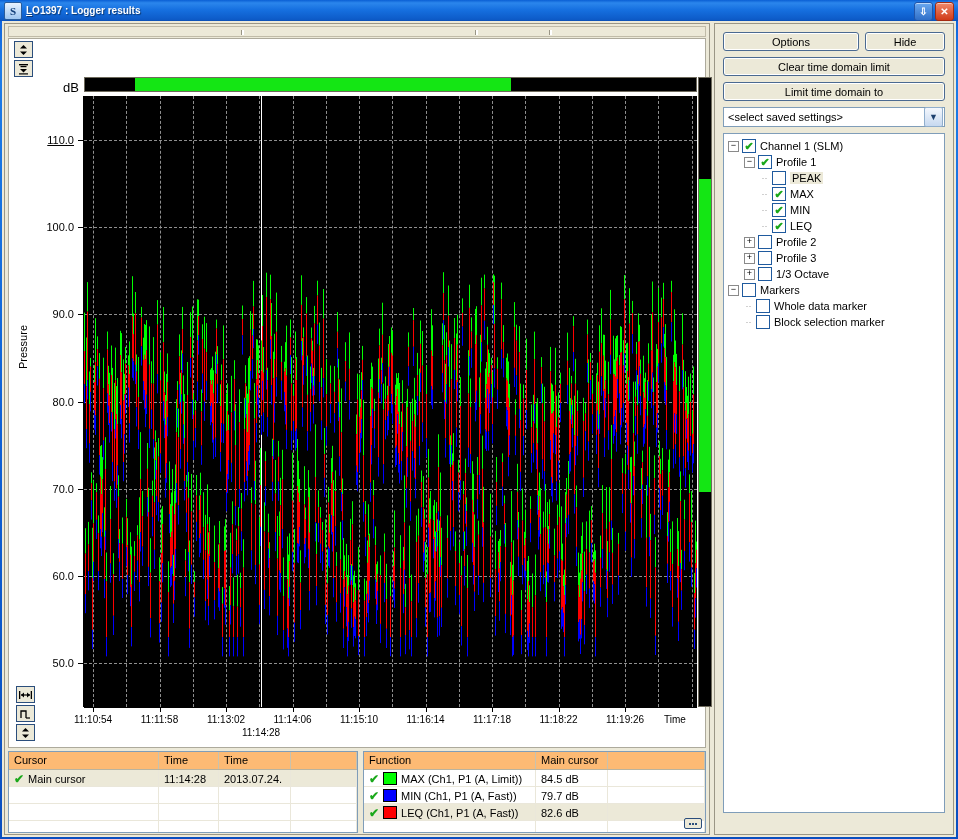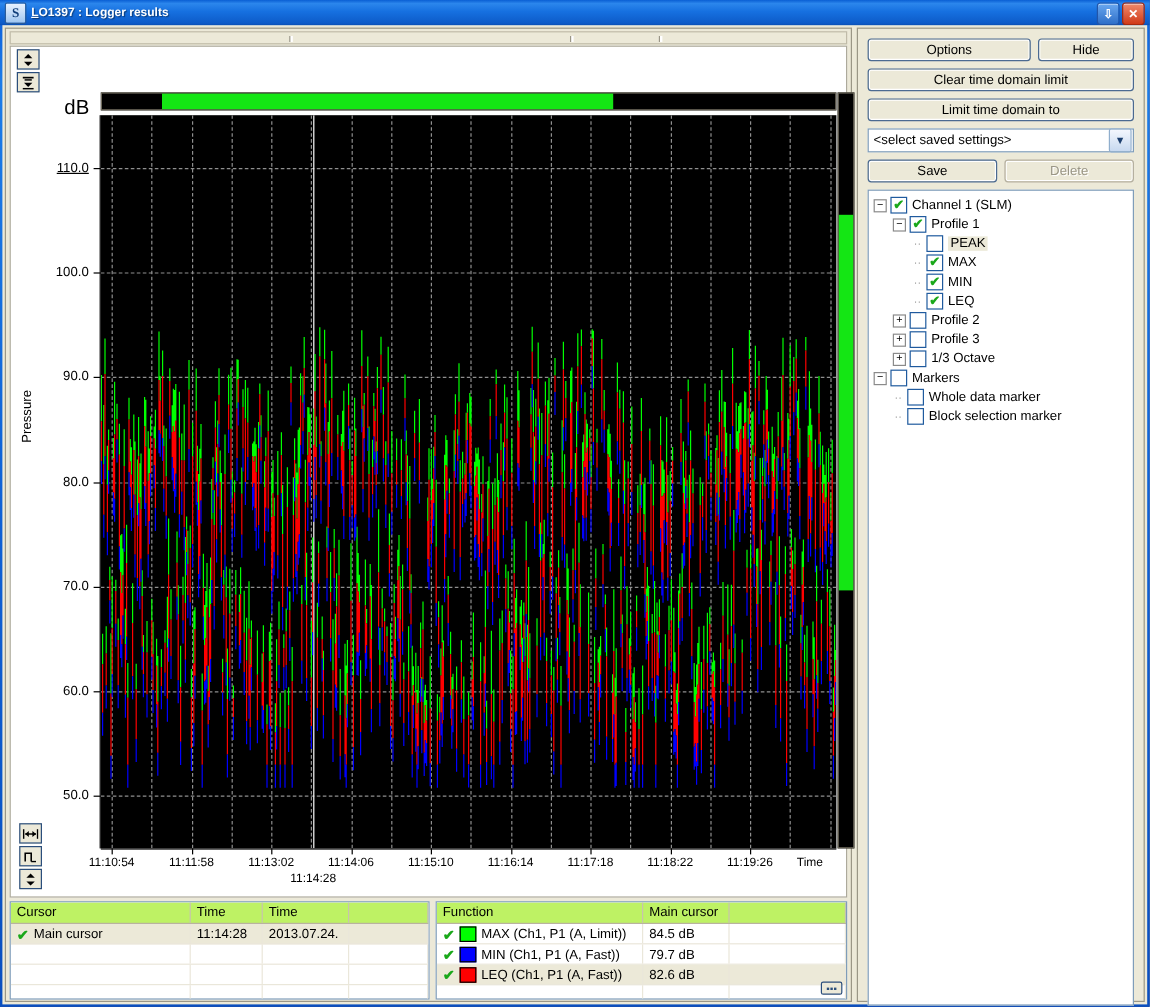--- a/index.html
+++ b/index.html
@@ -77,21 +77,21 @@
     border:1px solid #2b4e7c;background:#ece9d8;
     display:flex;align-items:center;justify-content:center;
     font-size:10px;color:#111;cursor:pointer;line-height:1;
     box-sizing:border-box;
   }
   .ibtn svg{display:block;}
   .icol-bottom{position:absolute;left:2px;bottom:2px;width:24px;}
   
   .dblabel{
     position:absolute;left:40px;top:41px;width:30px;
-    text-align:center;font-size:17px;color:#000;
+    text-align:right;font-size:13px;color:#000;
   }
   .greenstrip{
     position:absolute;left:75px;top:38px;width:613px;height:15px;
     background:#000;border:1px solid #6e6a5c;box-sizing:border-box;
   }
   .greenstrip .fill{
     position:absolute;left:50px;top:0;width:376px;height:13px;background:#14e614;
   }
   
   .plot{
@@ -135,21 +135,21 @@
   }
   .vscroll .fill{position:absolute;left:0;width:12px;background:#14e614;}
   
   .tablewrap{position:absolute;left:3px;top:727px;width:698px;height:82px;}
   .tbl{
     position:absolute;top:0;height:82px;background:#fff;
     border:1px solid #7f9db9;box-sizing:border-box;overflow:hidden;
   }
   .tbl-left{left:0;width:350px;}
   .tbl-right{left:355px;width:343px;}
-  .thead{display:flex;height:17px;background:#bef264;border-bottom:1px solid #b9b39f;}
+  .thead{display:flex;height:17px;background:#fdba74;border-bottom:1px solid #b9b39f;}
   .th{
     font-size:11px;color:#000;padding:2px 0 0 5px;box-sizing:border-box;
     border-right:1px solid #c8c2ae;height:17px;overflow:hidden;white-space:nowrap;
   }
   .trow{display:flex;height:16px;border-bottom:1px solid #eae7da;}
   .trow.sel{background:#ece9d8;}
   .td{
     font-size:11px;color:#000;padding:1px 0 0 5px;box-sizing:border-box;
     border-right:1px solid #eae7da;height:16px;overflow:hidden;white-space:nowrap;
     display:flex;align-items:center;
@@ -468,24 +468,20 @@
       <div class="row">
         <div class="btn" style="flex:1">Clear time domain limit</div>
       </div>
       <div class="row">
         <div class="btn" style="flex:1">Limit time domain to</div>
       </div>
       <div class="combo">
         <span>&lt;select saved settings&gt;</span>
         <span class="arrow">▼</span>
       </div>
-      <div class="row">
-        <div class="btn" style="flex:1">Save</div>
-        <div class="btn dis" style="flex:1">Delete</div>
-      </div>
       <div class="tree" id="tree">
           <div class="tnode" style="padding-left: 0px;">
             <span class="exp">−</span>
             <span class="cbx">✔</span>
             <span class="tlabel">Channel 1 (SLM)</span>
           </div>
           <div class="tnode" style="padding-left: 16px;">
             <span class="exp">−</span>
             <span class="cbx">✔</span>
             <span class="tlabel">Profile 1</span>

